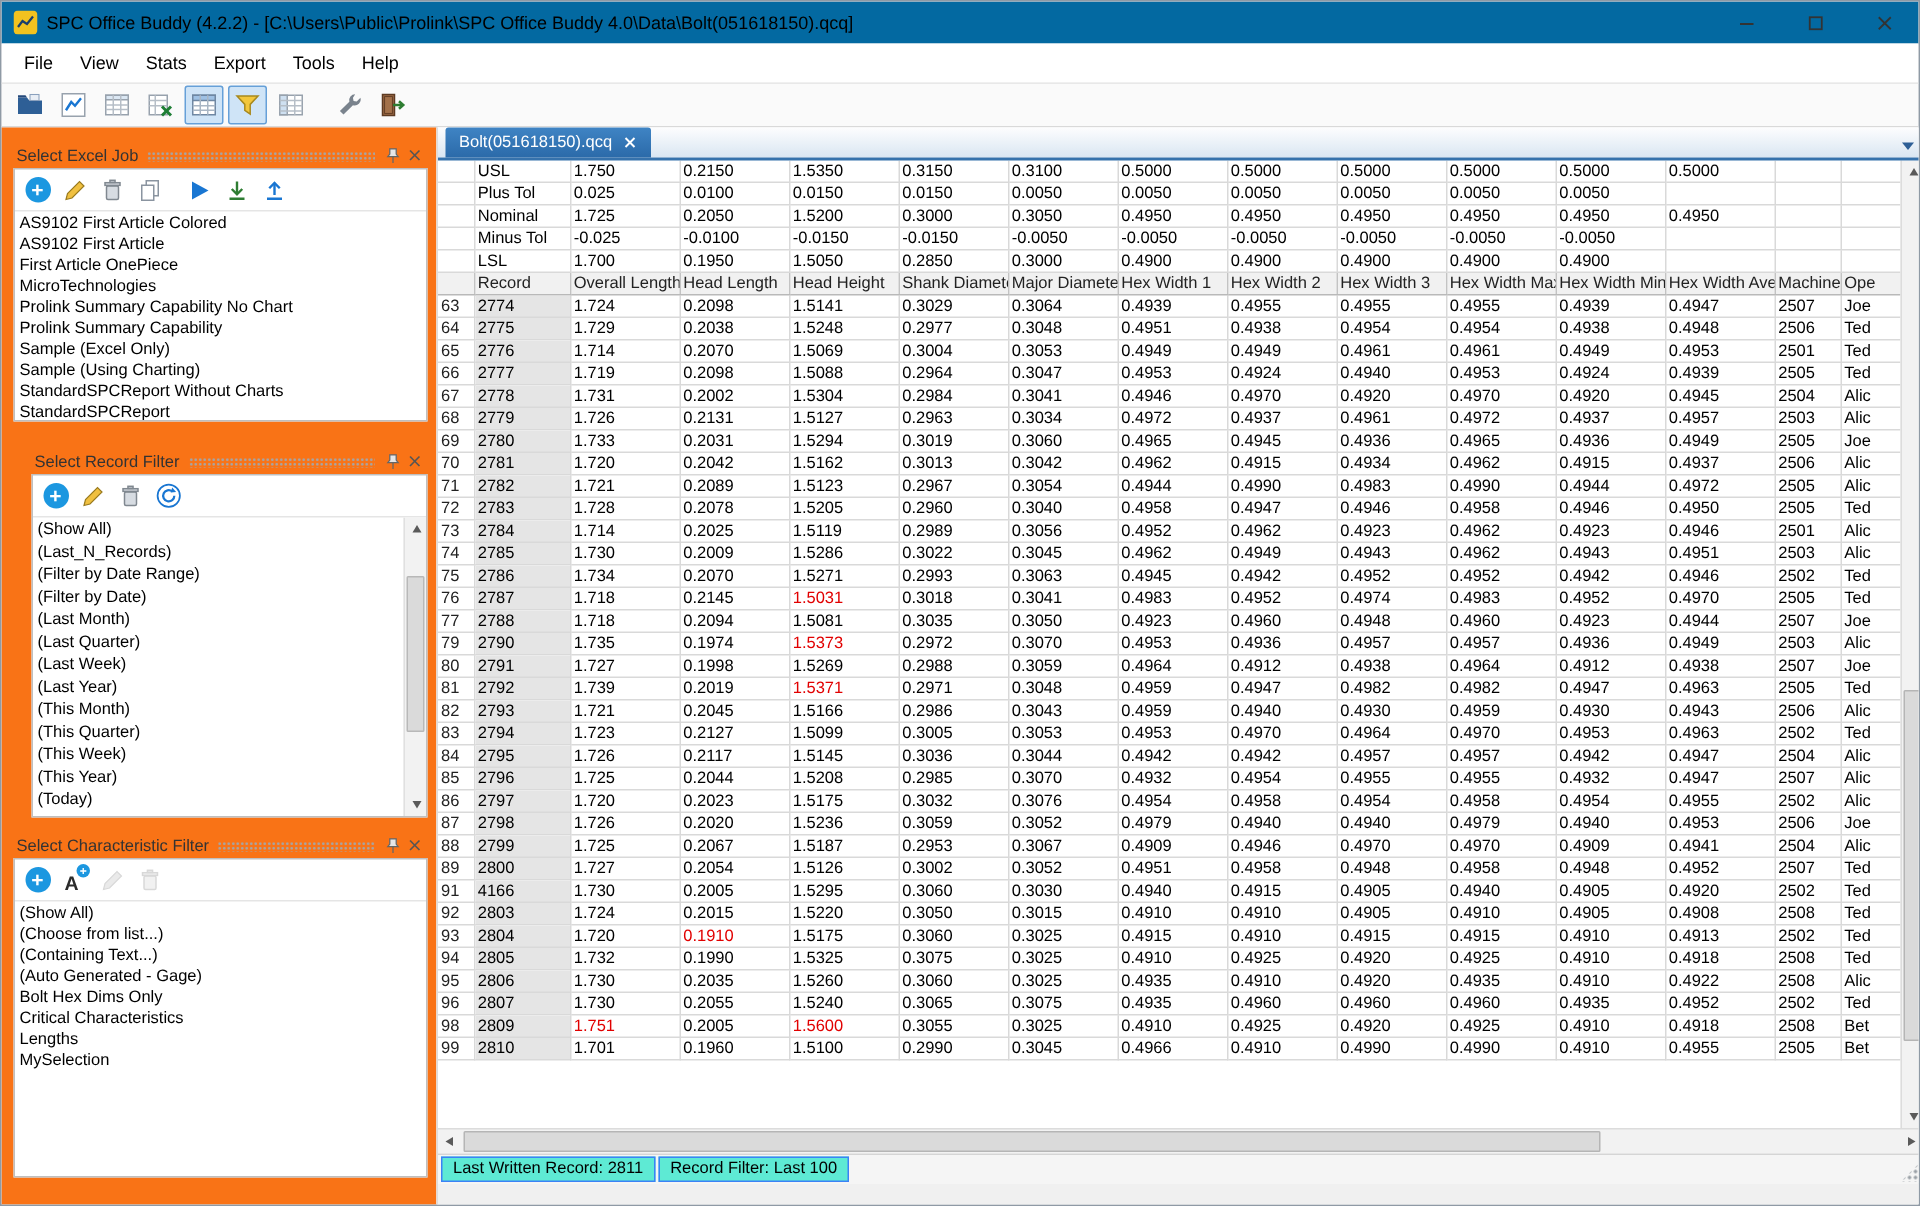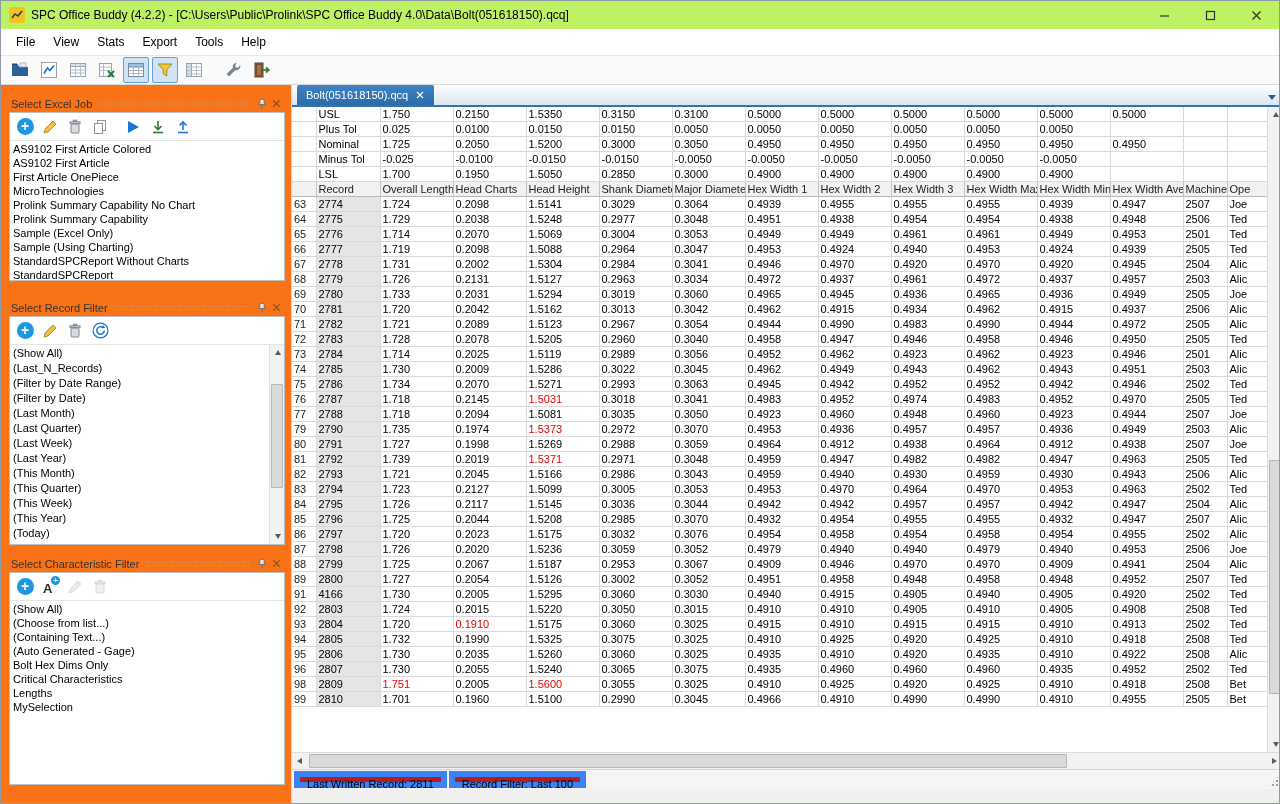--- a/index.html
+++ b/index.html
@@ -2,21 +2,21 @@
 <html><head>
 <meta charset="utf-8">
 <style>
   * { box-sizing: border-box; margin: 0; padding: 0; }
   html,body { background:#777; }
   body { font-family:"Liberation Sans", sans-serif; }
   .window { width:1280px; height:804px; background:#f0f0f0; border:1px solid #8f9aa5;
             position:relative; overflow:hidden; font-size:11px; color:#000; }
 
   
-  .titlebar { height:28px; background:#bef264; display:flex; align-items:center; padding-left:8px; }
+  .titlebar { height:28px; background:#0369a1; display:flex; align-items:center; padding-left:8px; }
   .app-icon { width:16px; height:16px; margin-right:6px; flex:0 0 auto; }
   .title-text { font-size:12px; flex:1; white-space:nowrap; overflow:hidden; }
   .win-controls { display:flex; height:28px; }
   .win-btn { width:46px; height:28px; display:flex; align-items:center; justify-content:center; }
 
   
   .menubar { height:26px; background:#fff; display:flex; align-items:center; padding-left:6px; }
   .menu-item { padding:4px 9px; font-size:12px; cursor:default; }
 
   
@@ -28,21 +28,21 @@
   .tb-btn.gap { margin-left:10px; }
 
   
   .main { display:flex; height:718px; }
   .dock { width:290px; flex:0 0 auto; background:#f97316; padding:10px 6px 0 8px; }
   .content { flex:1; background:#fff; display:flex; flex-direction:column; border-left:1px solid #dcdcdc; }
 
   
   .panel { display:flex; flex-direction:column; }
   .panel.p1 { height:186px; margin-bottom:18px; }
-  .panel.p2 { height:246px; margin-bottom:10px; }
+  .panel.p2 { height:246px; margin-bottom:10px;margin-left:12px; }
   .panel.p3 { height:230px; }
   .panel-hdr { height:17px; display:flex; align-items:center; padding:0 2px 0 2px; color:#333; }
   .panel-title { white-space:nowrap; }
   .dots { flex:1; height:7px; margin:2px 5px 0 6px;
           background-image:radial-gradient(#a6a6a6 0.8px, transparent 0.9px); background-size:3px 3px; }
   .ph-icon { width:14px; height:14px; display:flex; align-items:center; justify-content:center; }
   .panel-body { flex:1; background:#fff; border:1px solid #bfbfbf; display:flex; flex-direction:column; overflow:hidden; }
   .panel-toolbar { height:28px; flex:0 0 auto; display:flex; align-items:center; gap:7px; padding:0 6px;
                    border-bottom:1px solid #e5e5e5; }
   .pt-icon { width:18px; height:18px; display:flex; align-items:center; justify-content:center; }
@@ -101,21 +101,21 @@
   .h-thumb { position:absolute; top:1px; bottom:1px; left:2px; width:79%;
              background:#dadada; border:1px solid #b5b5b5; border-radius:1px; }
   .tri-up    { width:0; height:0; border-left:3.5px solid transparent; border-right:3.5px solid transparent; border-bottom:5px solid #5a5a5a; }
   .tri-down  { width:0; height:0; border-left:3.5px solid transparent; border-right:3.5px solid transparent; border-top:5px solid #5a5a5a; }
   .tri-left  { width:0; height:0; border-top:3.5px solid transparent; border-bottom:3.5px solid transparent; border-right:5px solid #5a5a5a; }
   .tri-right { width:0; height:0; border-top:3.5px solid transparent; border-bottom:3.5px solid transparent; border-left:5px solid #5a5a5a; }
 
   
   .statusbar { height:20px; flex:0 0 auto; background:#f5f5f5; border-top:1px solid #d5d5d5;
                display:flex; align-items:stretch; padding:1px 2px; gap:2px; }
-  .status-cell { border:6px solid #3b82f6; padding:1px 7px 0 7px; font-size:11px; background:#b91c1c; white-space:nowrap; }
+  .status-cell { border:1px solid #3b82f6; padding:1px 7px 0 7px; font-size:11px; background:#5eead4; white-space:nowrap; }
   .grip { margin-left:auto; width:13px; height:13px; align-self:flex-end;
           background-image:radial-gradient(#9aa0a6 1px, transparent 1.2px); background-size:4px 4px;
           clip-path:polygon(100% 0, 100% 100%, 0 100%); }
   .bottom-spacer { flex:1; background:#f0f0f0; }
 </style>
 </head>
 <body>
 
 <div class="window">
 
@@ -574,21 +574,21 @@
                   <td class="val">0.4900</td>
                   <td class="val">0.4900</td>
                   <td class="val"></td>
                   <td class="machine"></td>
                   <td class="op"></td>
                 </tr>
                 <tr class="header-row">
                   <td class="rownum"></td>
                   <td class="hdr">Record</td>
                   <td class="hdr">Overall Length</td>
-                  <td class="hdr">Head Charts</td>
+                  <td class="hdr">Head Length</td>
                   <td class="hdr">Head Height</td>
                   <td class="hdr">Shank Diameter</td>
                   <td class="hdr">Major Diameter</td>
                   <td class="hdr">Hex Width 1</td>
                   <td class="hdr">Hex Width 2</td>
                   <td class="hdr">Hex Width 3</td>
                   <td class="hdr">Hex Width Max</td>
                   <td class="hdr">Hex Width Min</td>
                   <td class="hdr">Hex Width Average</td>
                   <td class="hdr">Machine</td>

